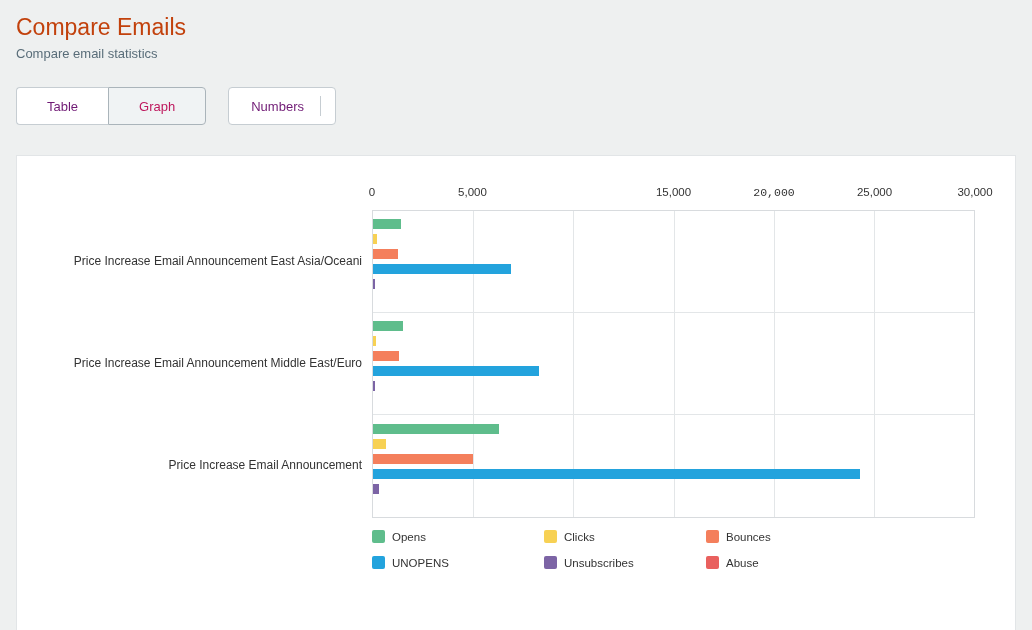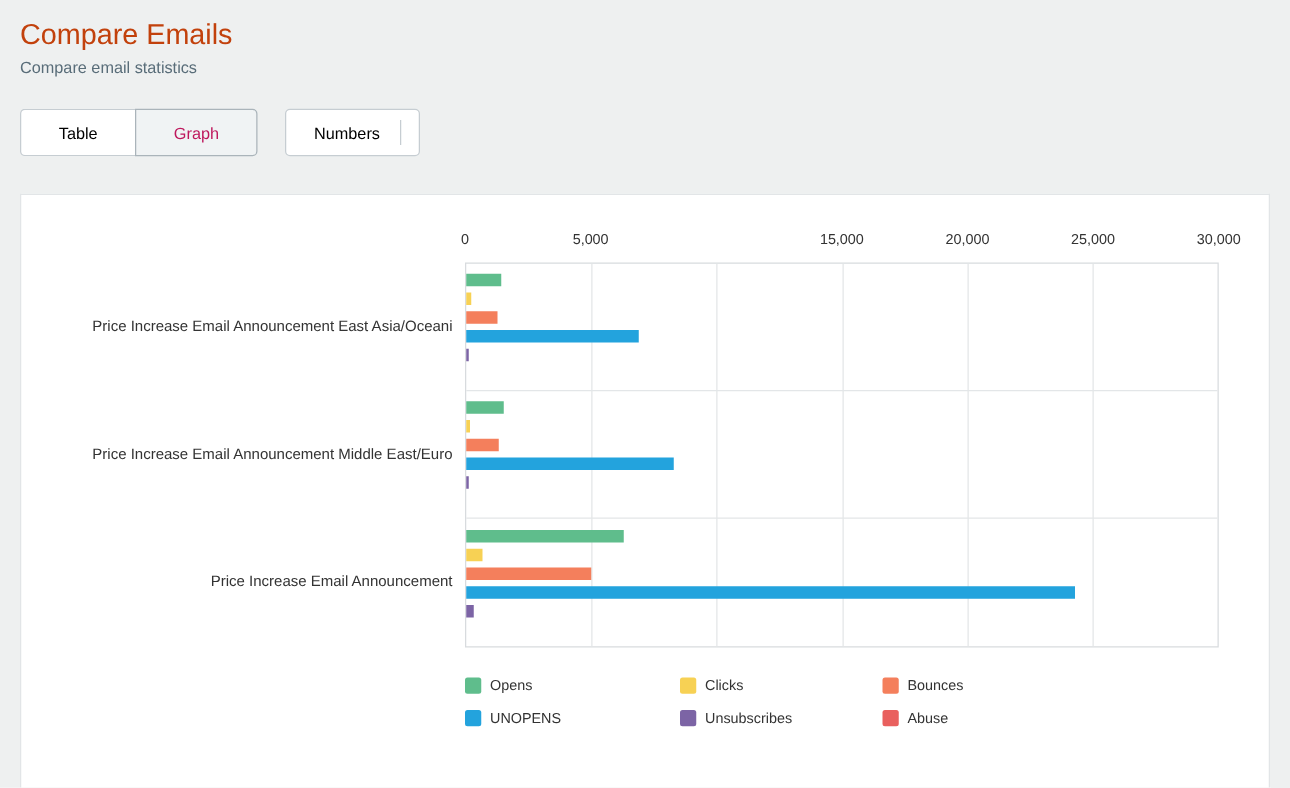--- a/index.html
+++ b/index.html
@@ -35,21 +35,21 @@
     gap: 22px;
   }
   .btn-group { display: flex; }
   button.btn {
     height: 38px;
     padding: 0 30px;
     background: #ffffff;
     border: 1px solid #c6cdd2;
     font-family: "Liberation Sans", sans-serif;
     font-size: 13px;
-    color: #000000;
+    color: #701a75;
     cursor: pointer;
   }
   .btn-group .btn:first-child { border-radius: 4px 0 0 4px; border-right: none; }
   .btn-group .btn:last-child  { border-radius: 0 4px 4px 0; }
   .btn-group .btn.active {
     background: #f0f3f4;
     color: #be185d;
     border: 1px solid #aab4ba;
   }
   button.btn.numbers {
@@ -123,21 +123,21 @@
     flex-direction: column;
     justify-content: center;
     gap: 5px;
     padding: 7px 0;
   }
   .row:last-child { border-bottom: none; }
   .bar { height: 10px; }
 
   
   .legend {
-    margin-top: 24px;
+    margin-top: 12px;
     display: grid;
     grid-template-columns: 172px 162px 162px;
     row-gap: 13px;
     text-align: right;
   }
   .legend-item {
     display: flex;
     align-items: center;
     gap: 7px;
     font-size: 11.5px;
@@ -172,21 +172,21 @@
   </div>
 
   <div class="card">
     <div class="chart-grid">
       <div></div>
       <div class="xaxis" id="xaxis">
           <span class="tick" style="left: 0%;">0</span>
           <span class="tick" style="left: 16.6667%;">5,000</span>
           <span class="tick" style="left: 33.3333%; margin-top: 36px;">10,000</span>
           <span class="tick" style="left: 50%;">15,000</span>
-          <span class="tick" style="left: 66.6667%;">20,000</span>
+          <span class="tick" style="left: 66.6667%; font-family: Liberation Mono, monospace;">20,000</span>
           <span class="tick" style="left: 83.3333%;">25,000</span>
           <span class="tick" style="left: 100%;">30,000</span>
         </div>
       <div class="ylabels" id="ylabels">
           <div class="ylabel">Price Increase Email Announcement East Asia/Oceani</div>
           <div class="ylabel">Price Increase Email Announcement Middle East/Euro</div>
           <div class="ylabel">Price Increase Email Announcement</div>
         </div>
       <div class="plot" id="plot">
           <div class="gridline" style="left: 16.6667%;"></div>

